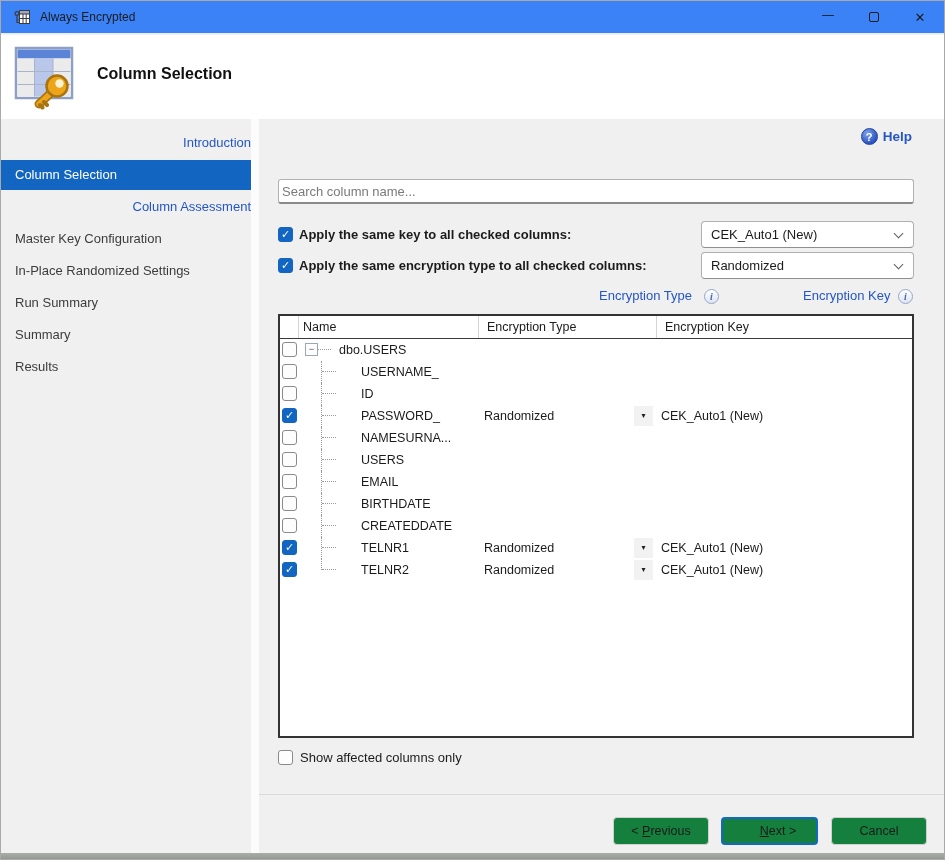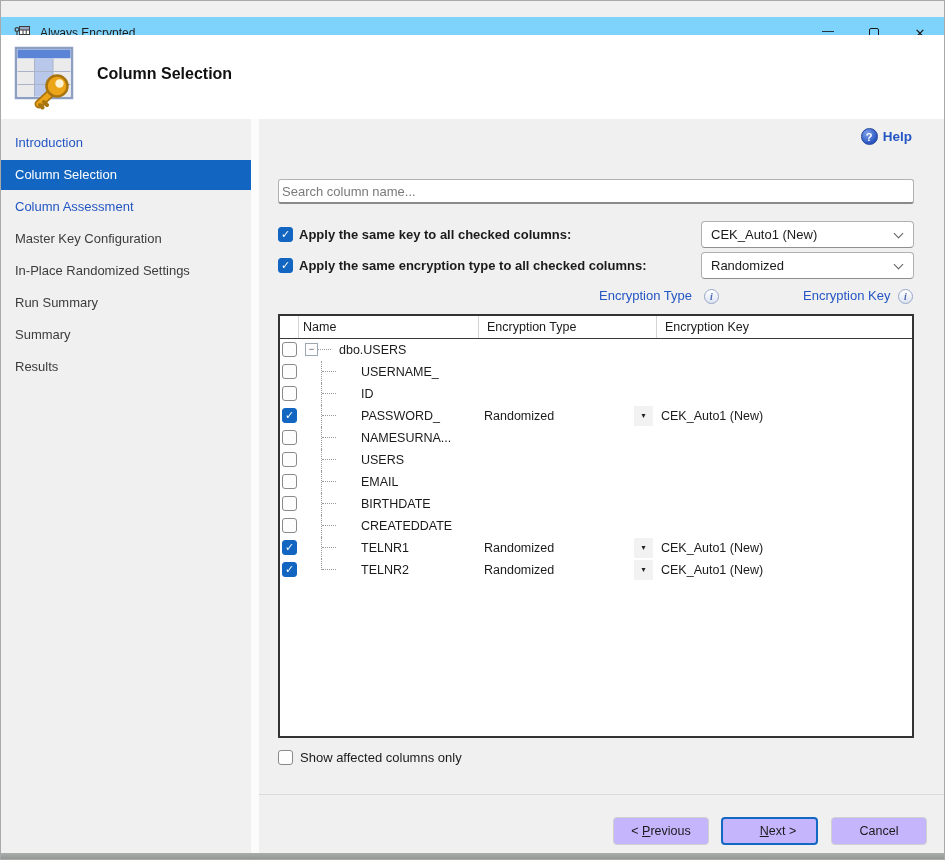--- a/index.html
+++ b/index.html
@@ -4,22 +4,22 @@
 <style>
   * { margin:0; padding:0; box-sizing:border-box; }
   html,body { background:#d8d8d8; }
   body { font-family:"Liberation Sans", sans-serif; }
   .window{
     position:relative; width:945px; height:860px; background:#f0f0f0;
     border:1px solid #a9a9a9; overflow:hidden;
   }
   
   .titlebar{
-    position:absolute; left:0; top:16px; width:100%; height:33px;
-    background:#7dd3fc; border-bottom:1px solid #ececec;
+    position:absolute; left:0; top:0; width:100%; height:33px;
+    background:#3b82f6; border-bottom:1px solid #ececec;
     display:flex; align-items:center;
   }
   .titlebar .app-icon{ margin-left:13px; width:17px; height:17px; display:inline-block; }
   .titlebar .title{ margin-left:9px; font-size:12px; color:#1b1b1b; }
   .win-controls{ position:absolute; right:1px; top:0; height:32px; display:flex; }
   .win-btn{ width:46px; height:32px; display:flex; align-items:center; justify-content:center;
             color:#1a1a1a; font-size:13px; cursor:default; }
   .win-btn .glyph-min{ font-size:12px; transform:translateY(-2px); }
   .max-box{ width:10px; height:10px; border:1.3px solid #1a1a1a; border-radius:2px; display:inline-block; }
   
@@ -31,21 +31,21 @@
   
   .sidebar{
     position:absolute; left:0; top:118px; width:250px; height:734px;
     background:#f0f0f0; padding-top:9px;
   }
   .sidebar-divider{
     position:absolute; left:250px; top:118px; width:8px; height:734px; background:#fcfcfc;
   }
   .sb-item{ height:30px; line-height:30px; padding-left:14px; font-size:13px;
             margin-bottom:2px; color:#3c3c3c; cursor:default; white-space:nowrap; }
-  .sb-item.link{ color:#2456c4; }
+  .sb-item.link{ color:#2456c4;text-align:right; }
   .sb-item.selected{ background:#1265c0; color:#ffffff; }
   
   .content{
     position:absolute; left:258px; top:118px; width:687px; height:734px; background:#f0f0f0;
   }
   .help-link{ position:absolute; top:9px; right:34px; display:flex; align-items:center; gap:5px; cursor:default; }
   .help-icon{ width:17px; height:17px; border-radius:50%;
               background:radial-gradient(circle at 35% 30%, #7fa4ec, #2a55c0 70%);
               border:1px solid #20429a; color:#fff; font-size:11px; font-weight:bold;
               display:flex; align-items:center; justify-content:center; }
@@ -110,21 +110,21 @@
   .dd-btn{ position:absolute; right:3px; top:1px; width:19px; height:20px; background:#f2f2f2;
            font-size:8px; line-height:20px; text-align:center; color:#222; cursor:default; }
   .key-cell{ font-size:12.5px; color:#1b1b1b; line-height:22px; padding-left:5px; white-space:nowrap; }
   
   .show-affected{ position:absolute; left:19px; top:631px; display:flex; align-items:center; gap:7px; }
   .show-affected .label{ font-size:13px; color:#1b1b1b; }
   
   .footer-sep{ position:absolute; left:0; top:675px; right:0; border-top:1px solid #dadada; }
   .footer-buttons{ position:absolute; top:698px; left:0; width:100%; height:30px; }
   .btn{
-    position:absolute; height:28px; width:96px; background:#c4b5fd;
+    position:absolute; height:28px; width:96px; background:#15803d;
     border:1px solid #d0d0d0; border-radius:4px; font-size:12.5px; color:#1a1a1a;
     font-family:"Liberation Sans", sans-serif; cursor:default;text-align:center;
   }
   .btn:nth-child(1){ left:354px; }
   .btn:nth-child(2){ left:462px; width:97px;padding-left:17px; }
   .btn:nth-child(3){ left:572px; }
   .btn.default{ border:2px solid #1368c4; }
   
   .bottom-strip{ position:absolute; left:0; top:852px; width:100%; height:8px;
                  background:linear-gradient(#a9aeaa,#8c918d); }

